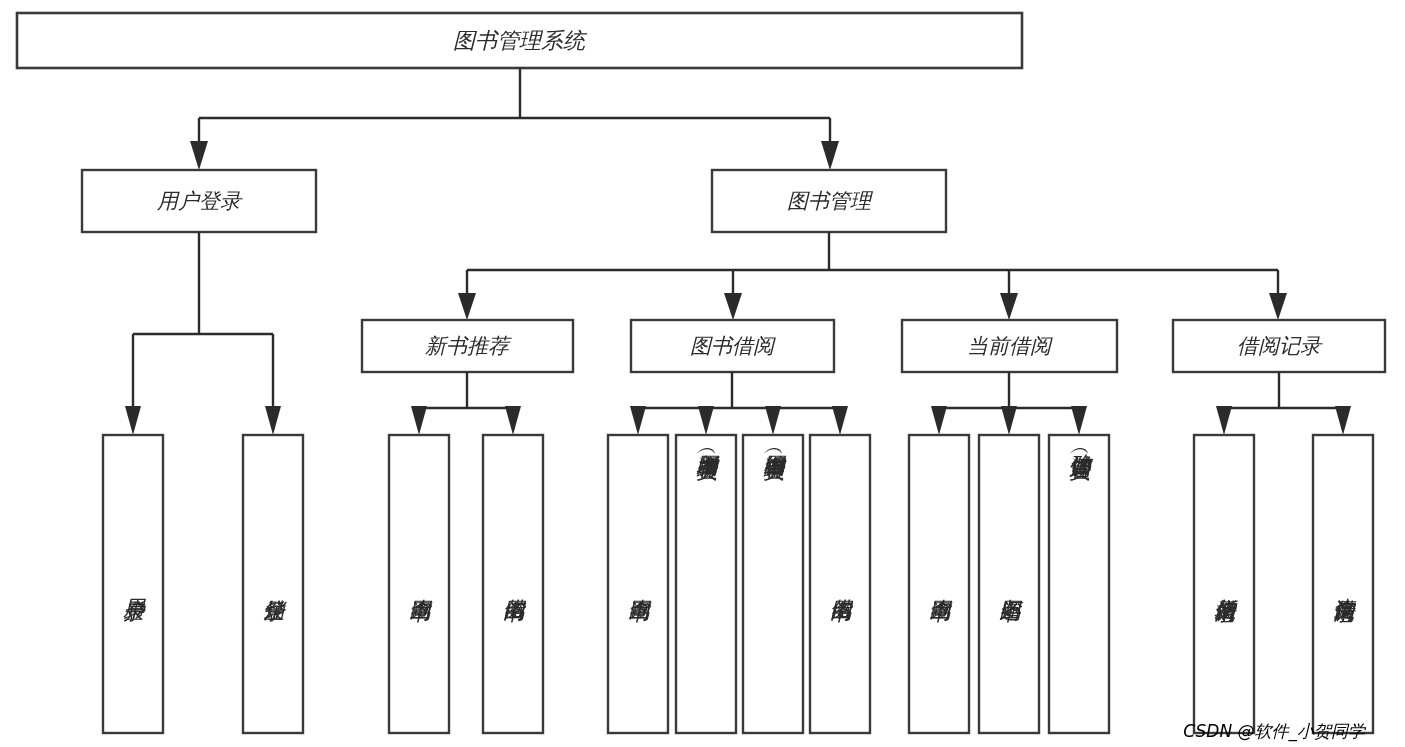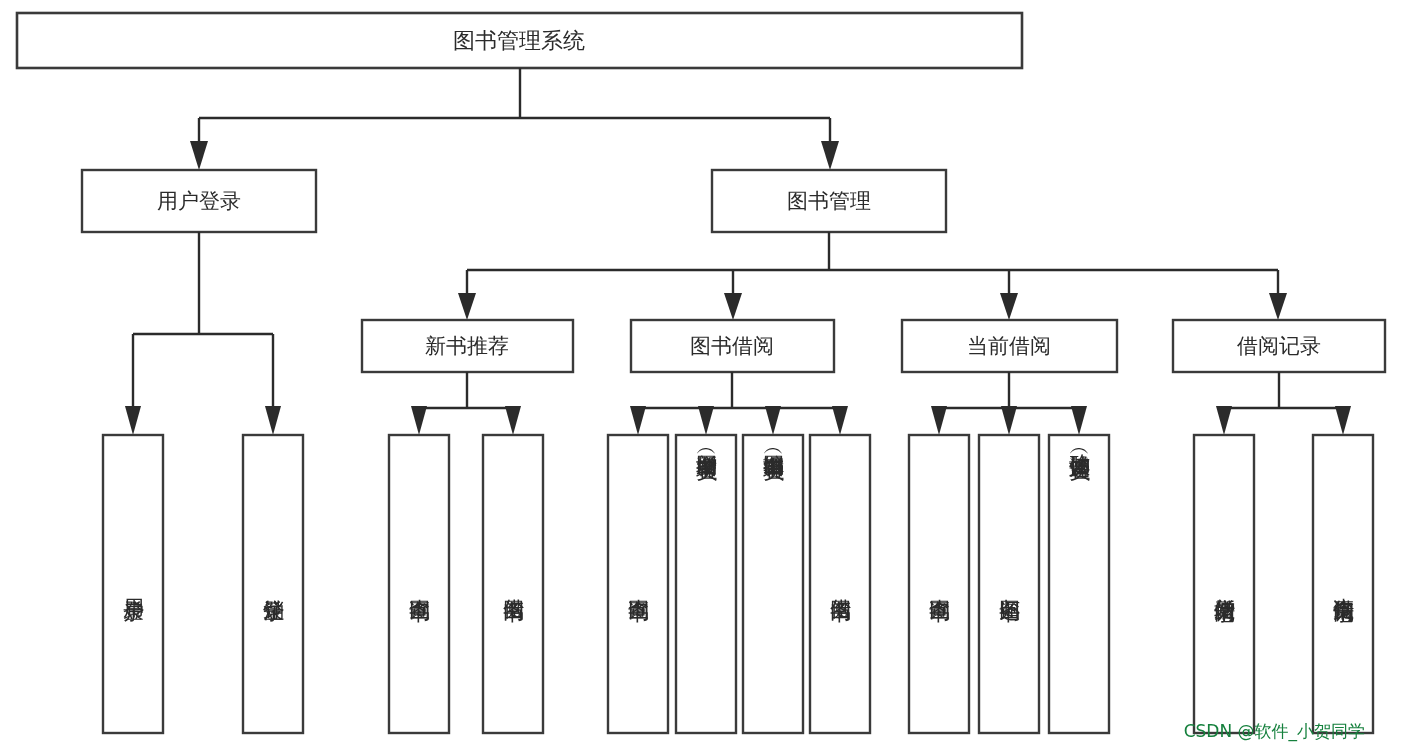--- a/index.html
+++ b/index.html
@@ -11,20 +11,21 @@
     width: 1405px;
     height: 747px;
     font-family: "DejaVu Sans", "Liberation Sans", sans-serif;
     overflow: hidden;
   }
   #diagram-root {
     position: relative;
     width: 1379px;
     height: 747px;
     background: #ffffff;
+    font-style: italic;
   }
   svg.diagram-canvas {
     position: absolute;
     left: 0;
     top: 0;
     width: 1405px;
     height: 747px;
     display: block;
   }
   .node-box {
@@ -74,21 +75,21 @@
     letter-spacing: 1px;
     white-space: nowrap;
     text-align: center;
   }
   .watermark {
     position: absolute;
     right: 14px;
     bottom: 4px;
     font-family: "DejaVu Sans", "Liberation Sans", sans-serif;
     font-size: 17px;
-    color: #15803d;
+    color: #000000;
     white-space: nowrap;
     user-select: none;
   }
 </style>
 </head>
 <body>
 
 <div id="diagram-root">
 
   <svg class="diagram-canvas" viewBox="0 0 1405 747">

